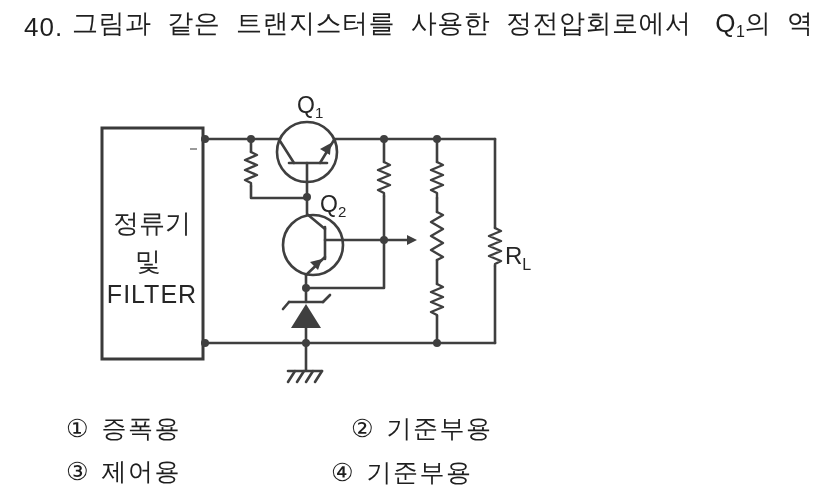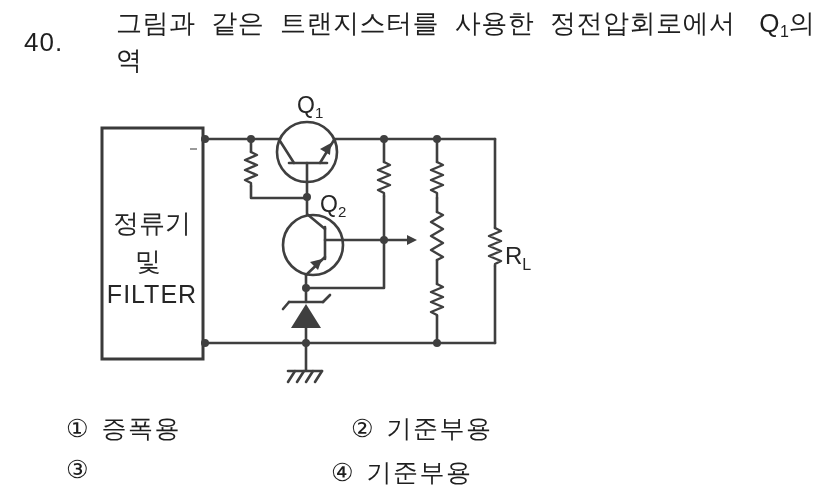--- a/index.html
+++ b/index.html
@@ -9,21 +9,21 @@
     font-family:"Liberation Sans","DejaVu Sans",sans-serif;
     color:#1e1e1e;overflow:hidden;
   }
   
   .question{
     position:absolute;left:24px;top:9px;width:792px;
     display:flex;align-items:center;
     font-size:26px;line-height:29px;color:#1f1f1f;
   }
   .q-num{flex:0 0 48px;letter-spacing:1px;}
-  .q-text{flex:1;letter-spacing:.5px;word-spacing:8px;margin-left:44px;}
+  .q-text{flex:1;letter-spacing:.5px;word-spacing:8px;}
   .sub{font-size:16px;vertical-align:-5px;letter-spacing:0;}
   
   svg.circuit{position:absolute;left:0;top:0;}
   .wire{stroke:#3f3f3f;stroke-width:2.6;fill:none;stroke-linejoin:round;stroke-linecap:round;}
   .zig{stroke:#3f3f3f;stroke-width:2.4;fill:none;stroke-linejoin:round;stroke-linecap:round;}
   .boxline{stroke:#3a3a3a;stroke-width:3;fill:none;}
   .dot{fill:#3f3f3f;stroke:none;}
   .solid{fill:#3f3f3f;stroke:none;}
   .ctext{fill:#262626;font-family:"Liberation Sans","DejaVu Sans",sans-serif;}
   
@@ -153,18 +153,19 @@
   <div class="option" style="left:66px;top:412px;">
     <span>①</span>
     <span class="opt-label">증폭용</span>
   </div>
   <div class="option" style="left:351px;top:412px;">
     <span>②</span>
     <span class="opt-label">기준부용</span>
   </div>
   <div class="option" style="left:66px;top:455px;">
     <span>③</span>
+    <span class="opt-label">제어용</span>
   </div>
   <div class="option" style="left:331px;top:456px;">
     <span>④</span>
     <span class="opt-label">기준부용</span>
   </div>
 </div>
 
 </body></html>

